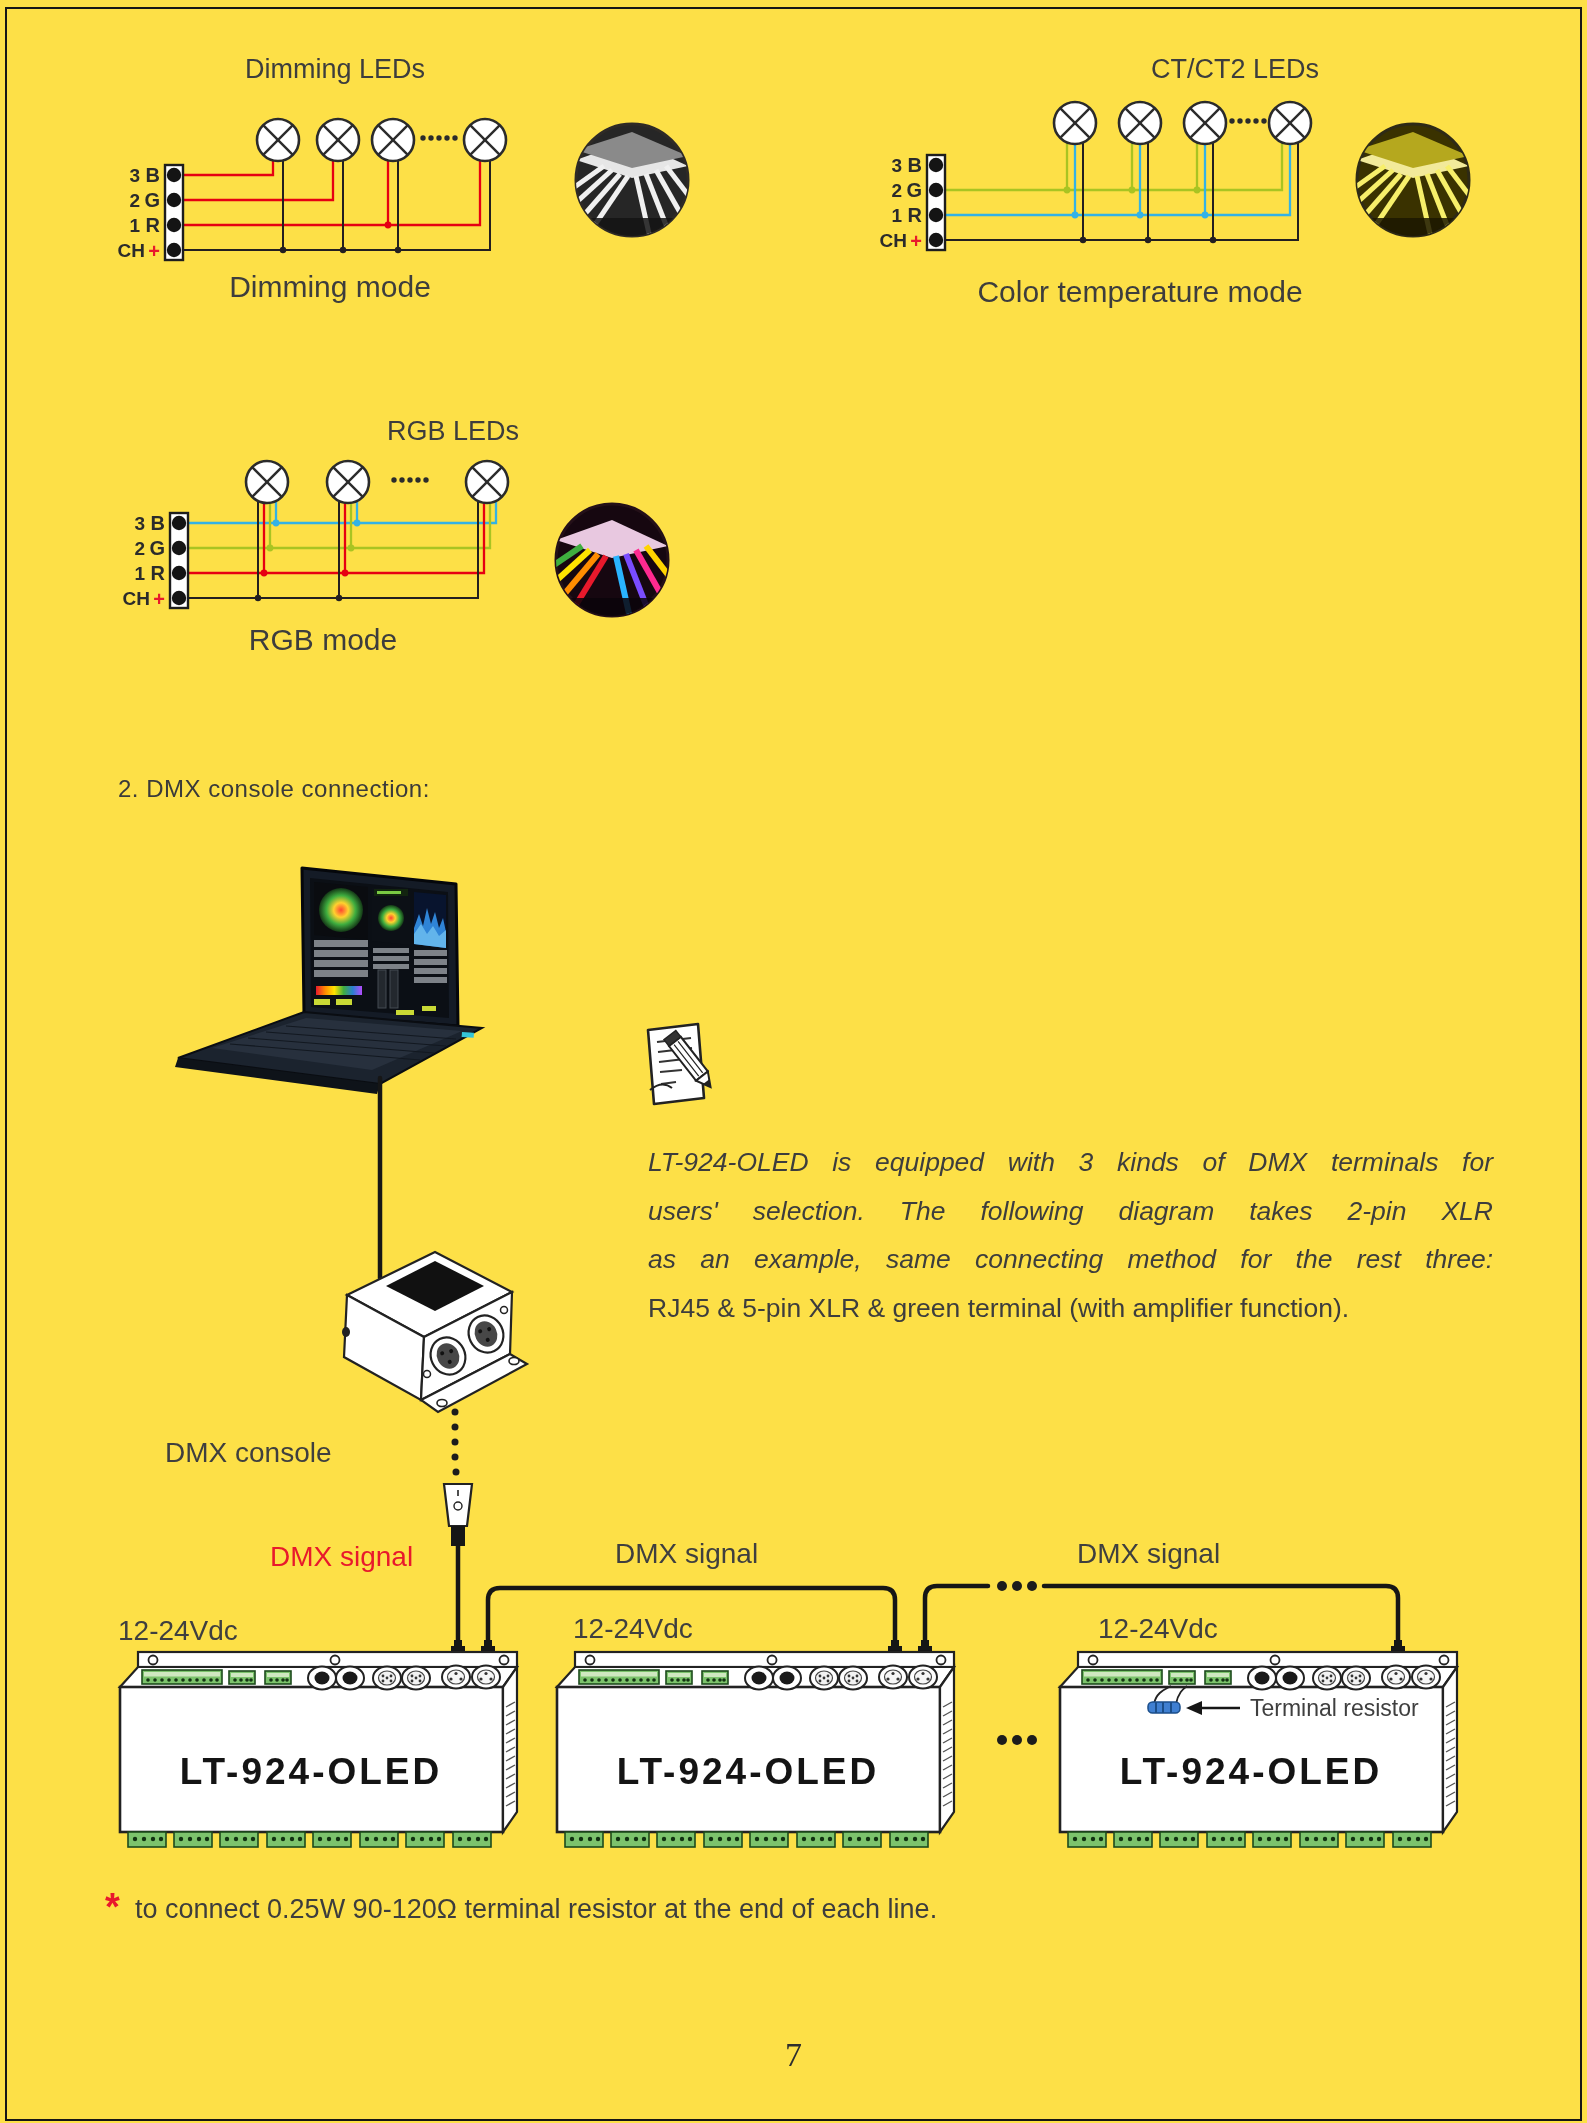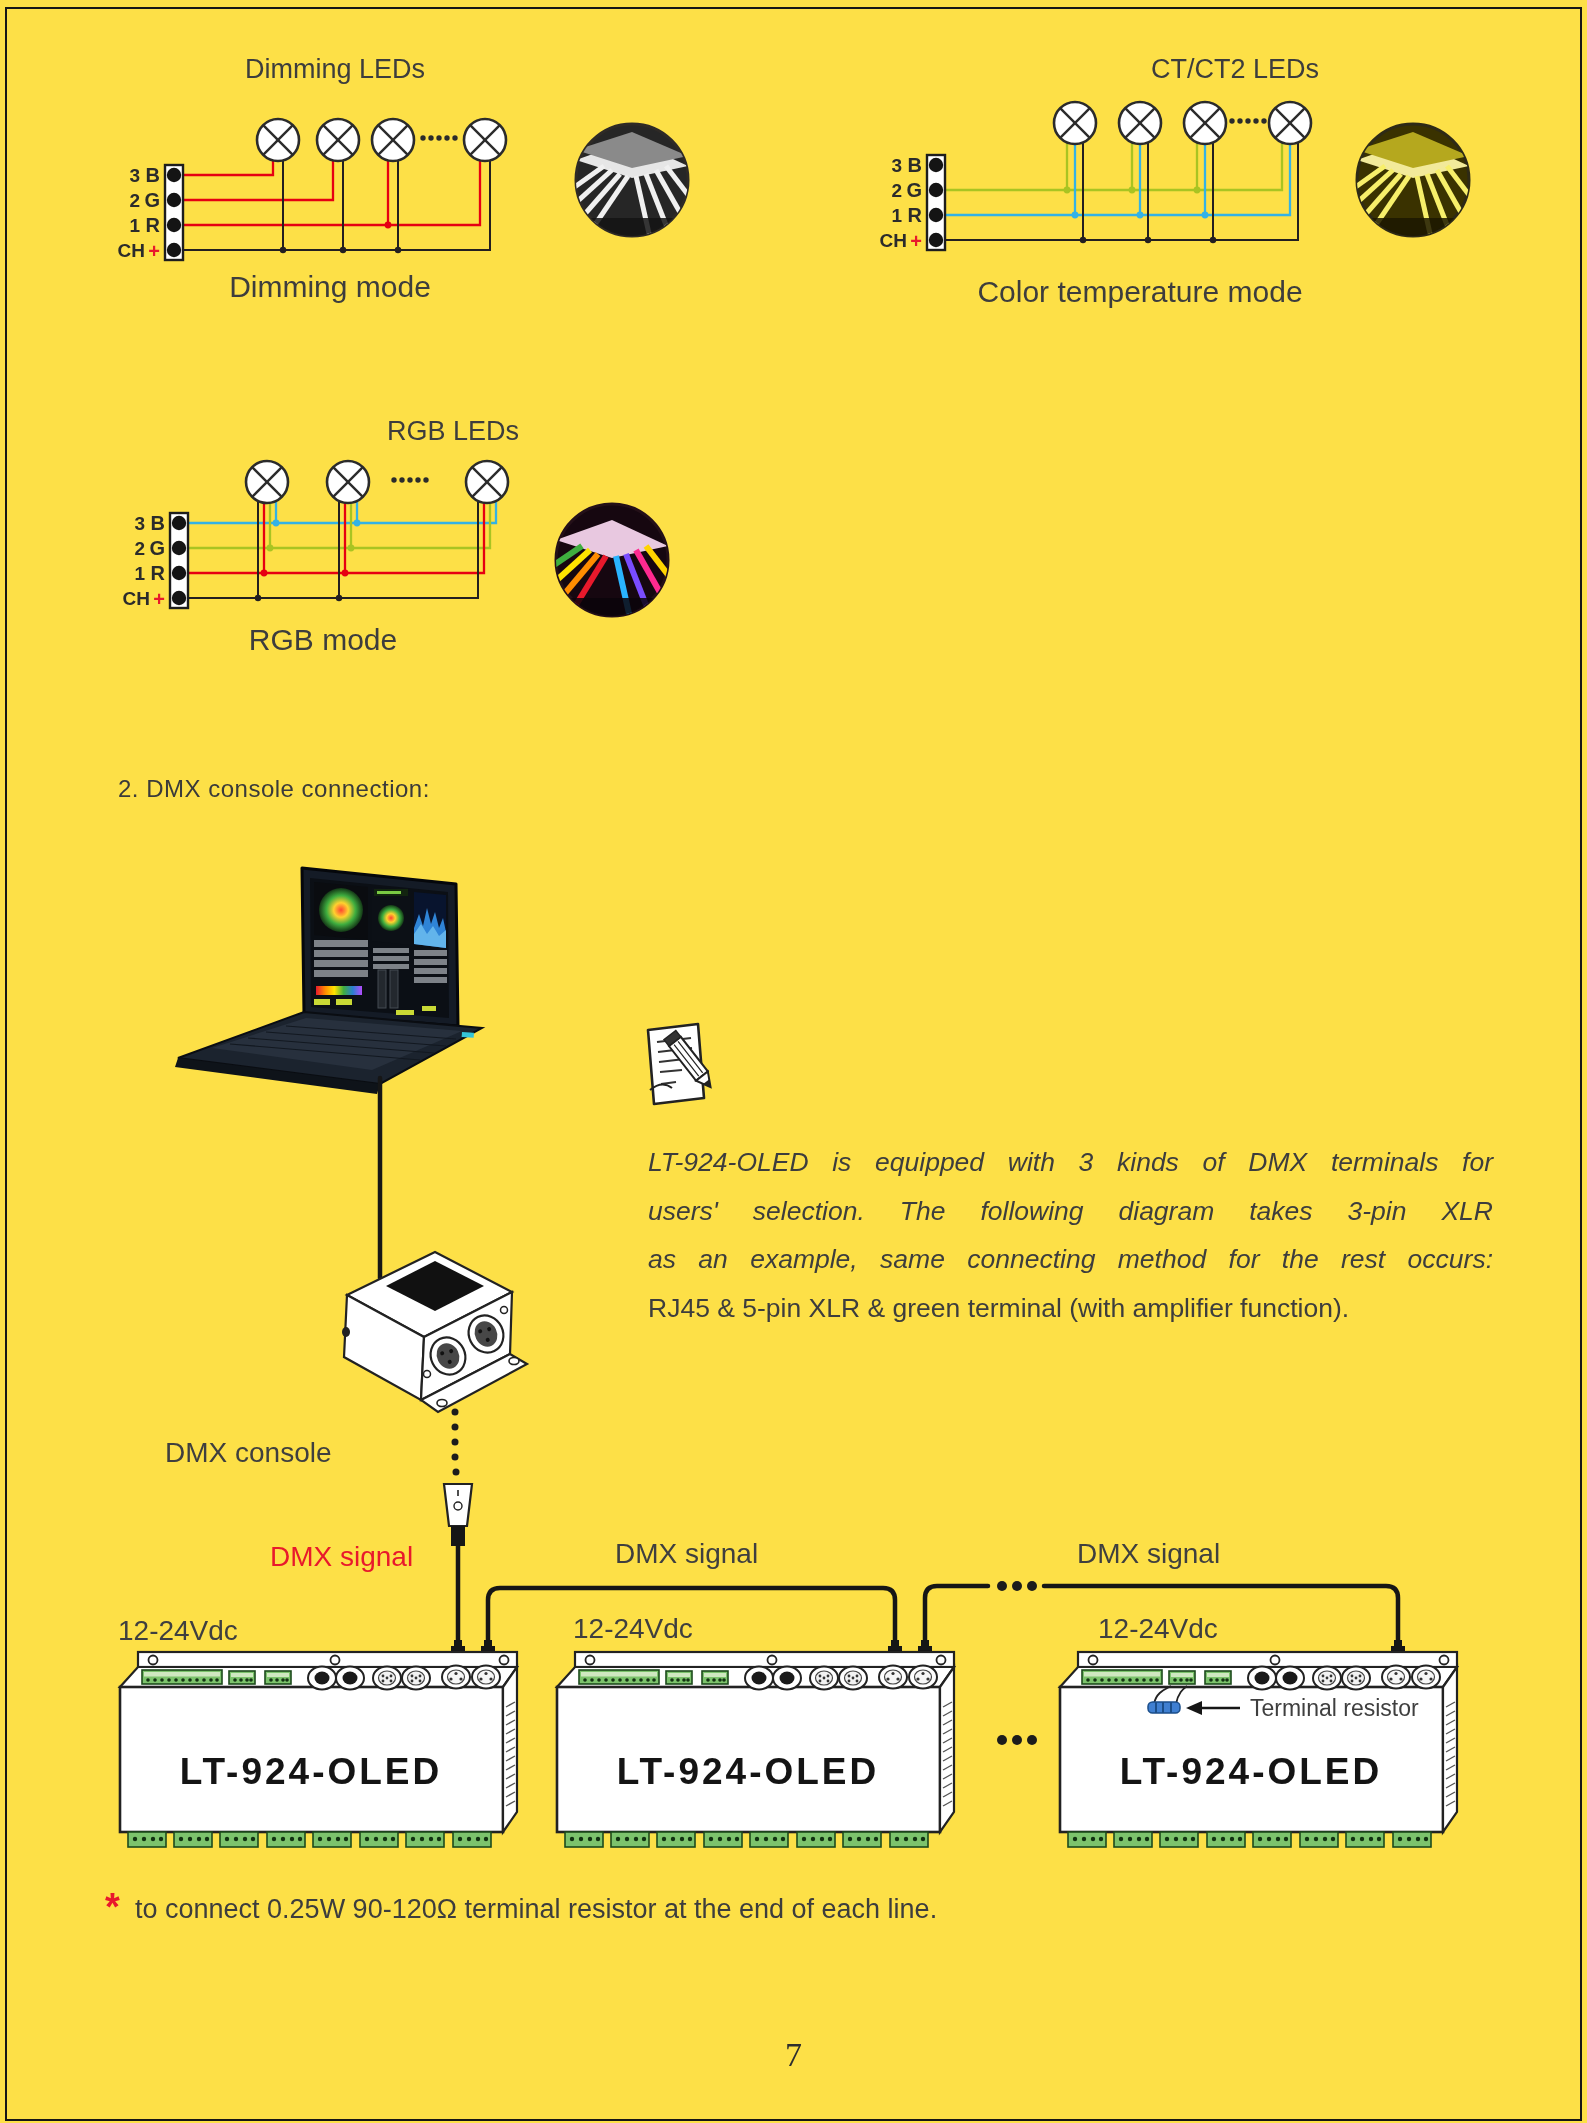--- a/index.html
+++ b/index.html
@@ -590,22 +590,22 @@
     <text class="svg-label red-label" x="180" y="726">DMX signal</text>
     <text class="svg-label" x="525" y="723">DMX signal</text>
     <text class="svg-label" x="987" y="723">DMX signal</text>
     <text class="svg-label" x="28" y="800">12-24Vdc</text>
     <text class="svg-label" x="483" y="798">12-24Vdc</text>
     <text class="svg-label" x="1008" y="798">12-24Vdc</text>
   </svg>
 
   <div class="abs paragraph">
     <div class="jline">LT-924-OLED is equipped with 3 kinds of DMX terminals for</div>
-    <div class="jline">users' selection. The following diagram takes 3-pin XLR</div>
-    <div class="jline">as an example, same connecting method for the rest occurs:</div>
+    <div class="jline">users' selection. The following diagram takes 2-pin XLR</div>
+    <div class="jline">as an example, same connecting method for the rest three:</div>
     <div>RJ45 &amp; 5-pin XLR &amp; green terminal (with amplifier function).</div>
   </div>
 
   <div class="abs note">
     <span class="star">*</span>
     <div>to connect 0.25W 90-120Ω terminal resistor at the end of each line.</div>
   </div>
 
   <div class="abs pagenum">7</div>
 </div>

